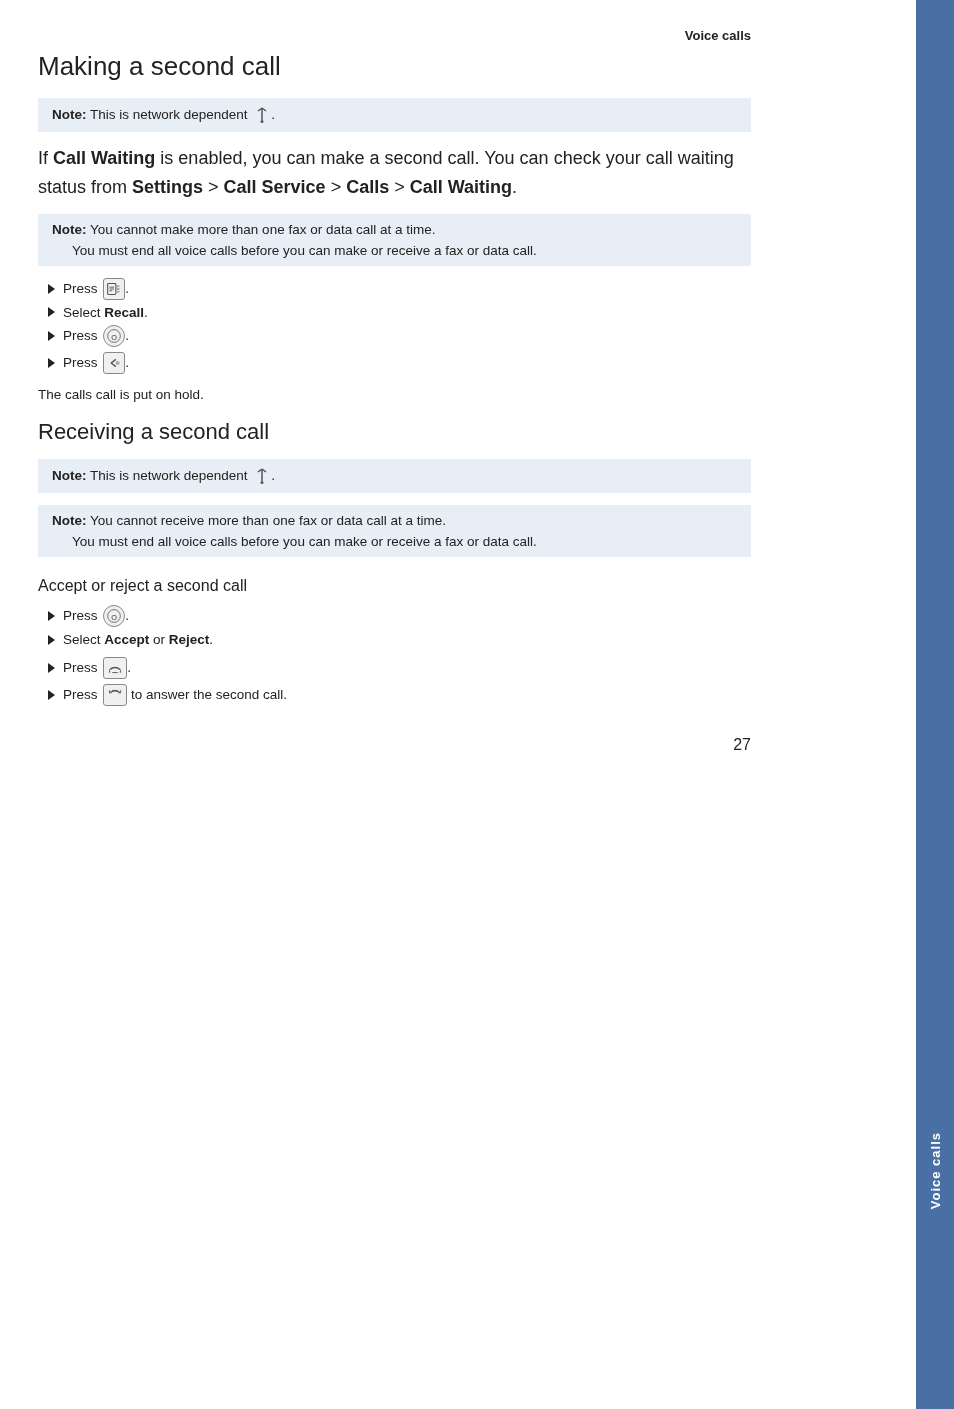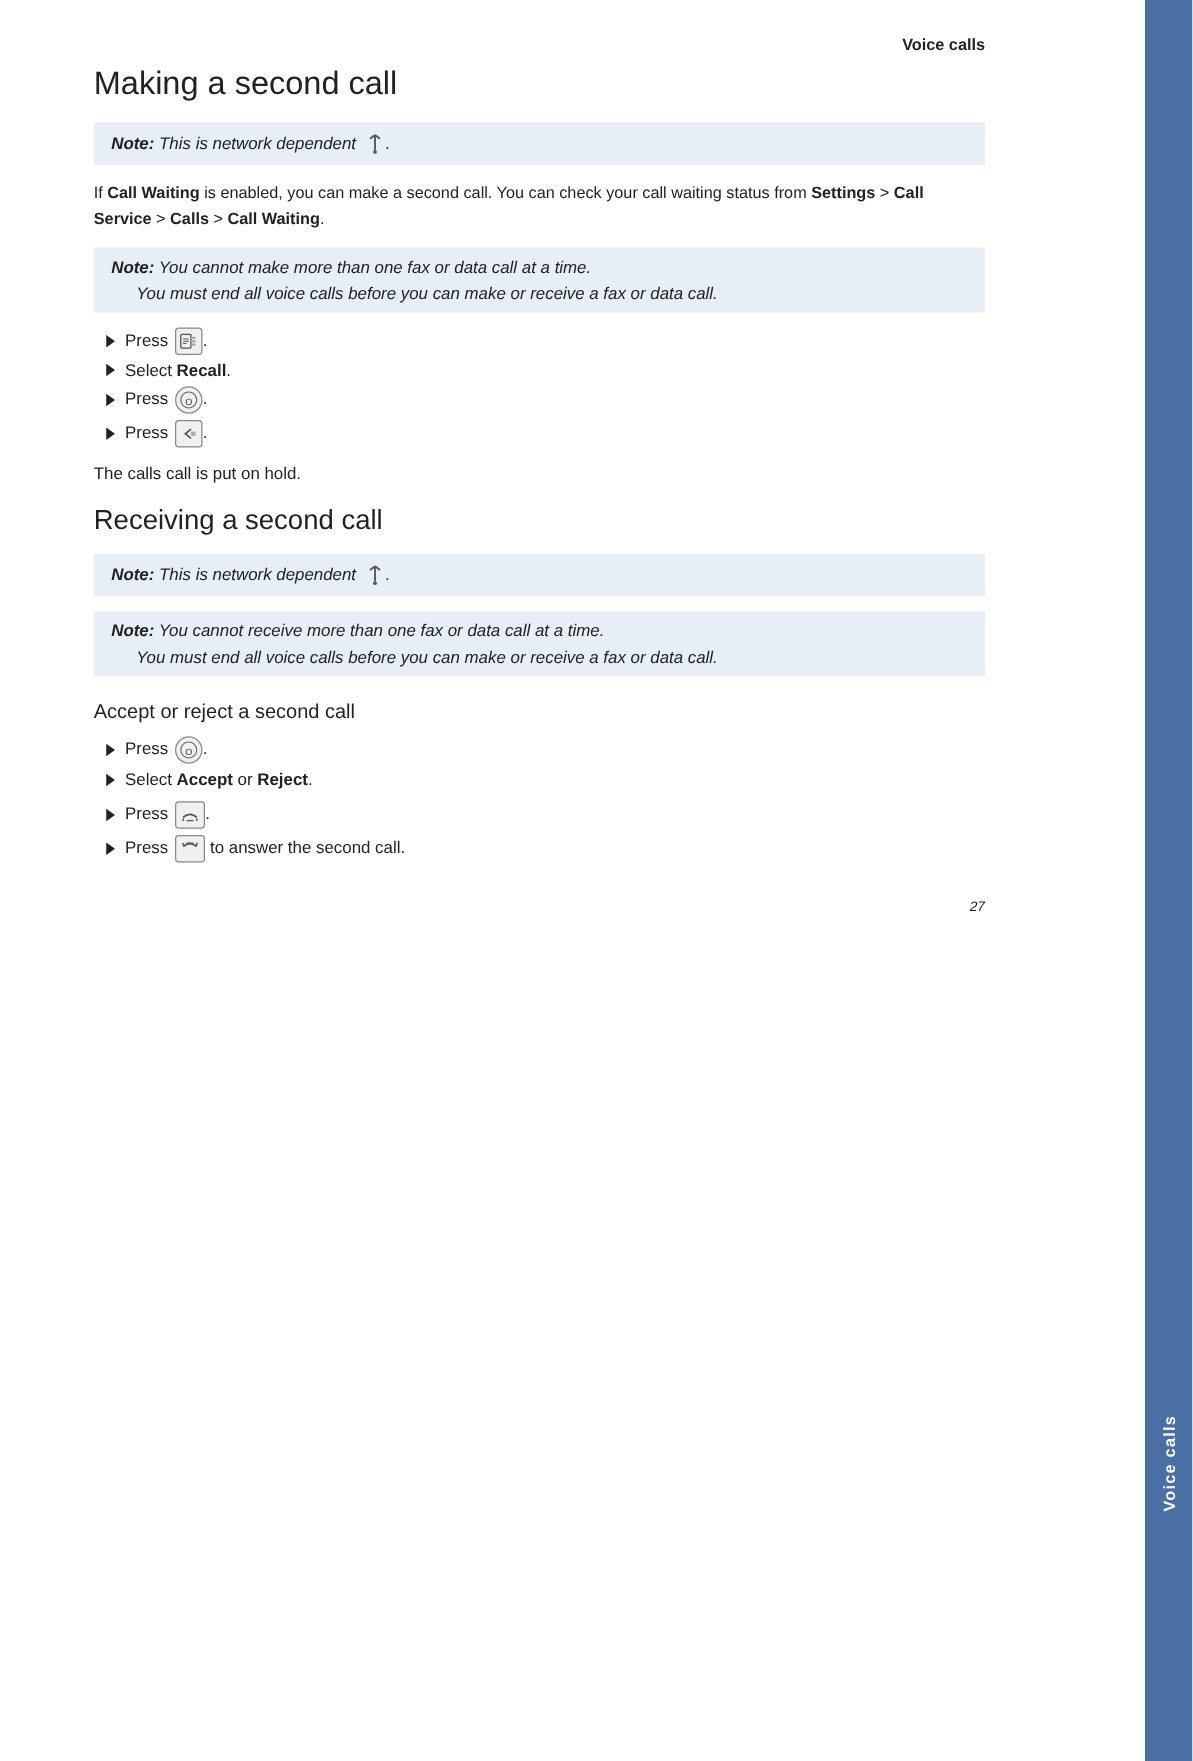--- a/index.html
+++ b/index.html
@@ -9,21 +9,20 @@
       color: #222;
       background: #fff;
       width: 954px;
       min-height: 1409px;
       position: relative;
     }
     .page {
       display: flex;
       width: 844px;
       min-height: 1409px;
-      margin-left: 37px;
     }
     .side-tab {
       width: 38px;
       background: #4a6fa5;
       display: flex;
       flex-direction: column;
       align-items: center;
       justify-content: flex-end;
       padding-bottom: 200px;
       position: absolute;
@@ -73,28 +72,27 @@
       margin-top: 20px;
       margin-bottom: 10px;
     }
     .note-box {
       background: #e8eef5;
       border: none;
       padding: 8px 14px;
       margin: 12px 0;
       font-size: 13.5px;
       color: #222;
-      font-style: italic;
     }
     .note-box .note-indent {
       margin-left: 20px;
       margin-top: 6px;
     }
     p {
-      font-size: 13px;
+      font-size: 18px;
       line-height: 1.6;
       margin-bottom: 10px;
     }
     .bullet-list {
       list-style: none;
       margin: 6px 0 10px 0;
       padding: 0;
       text-align: center;
     }
     .bullet-list li {
@@ -114,23 +112,22 @@
       margin-right: 8px;
       flex-shrink: 0;
     }
     .hold-text {
       font-size: 13.5px;
       margin: 8px 0 14px 0;
     }
     b { font-weight: bold; }
     .page-number {
       text-align: right;
-      font-size: 11px;
+      font-size: 16px;
       margin-top: 30px;
-      font-style: italic;
     }
   </style>
 </head>
 <body>
 
 <div class="page">
   <div class="main-content">
 
     <div class="page-header-right">
       <span>Voice calls</span>

